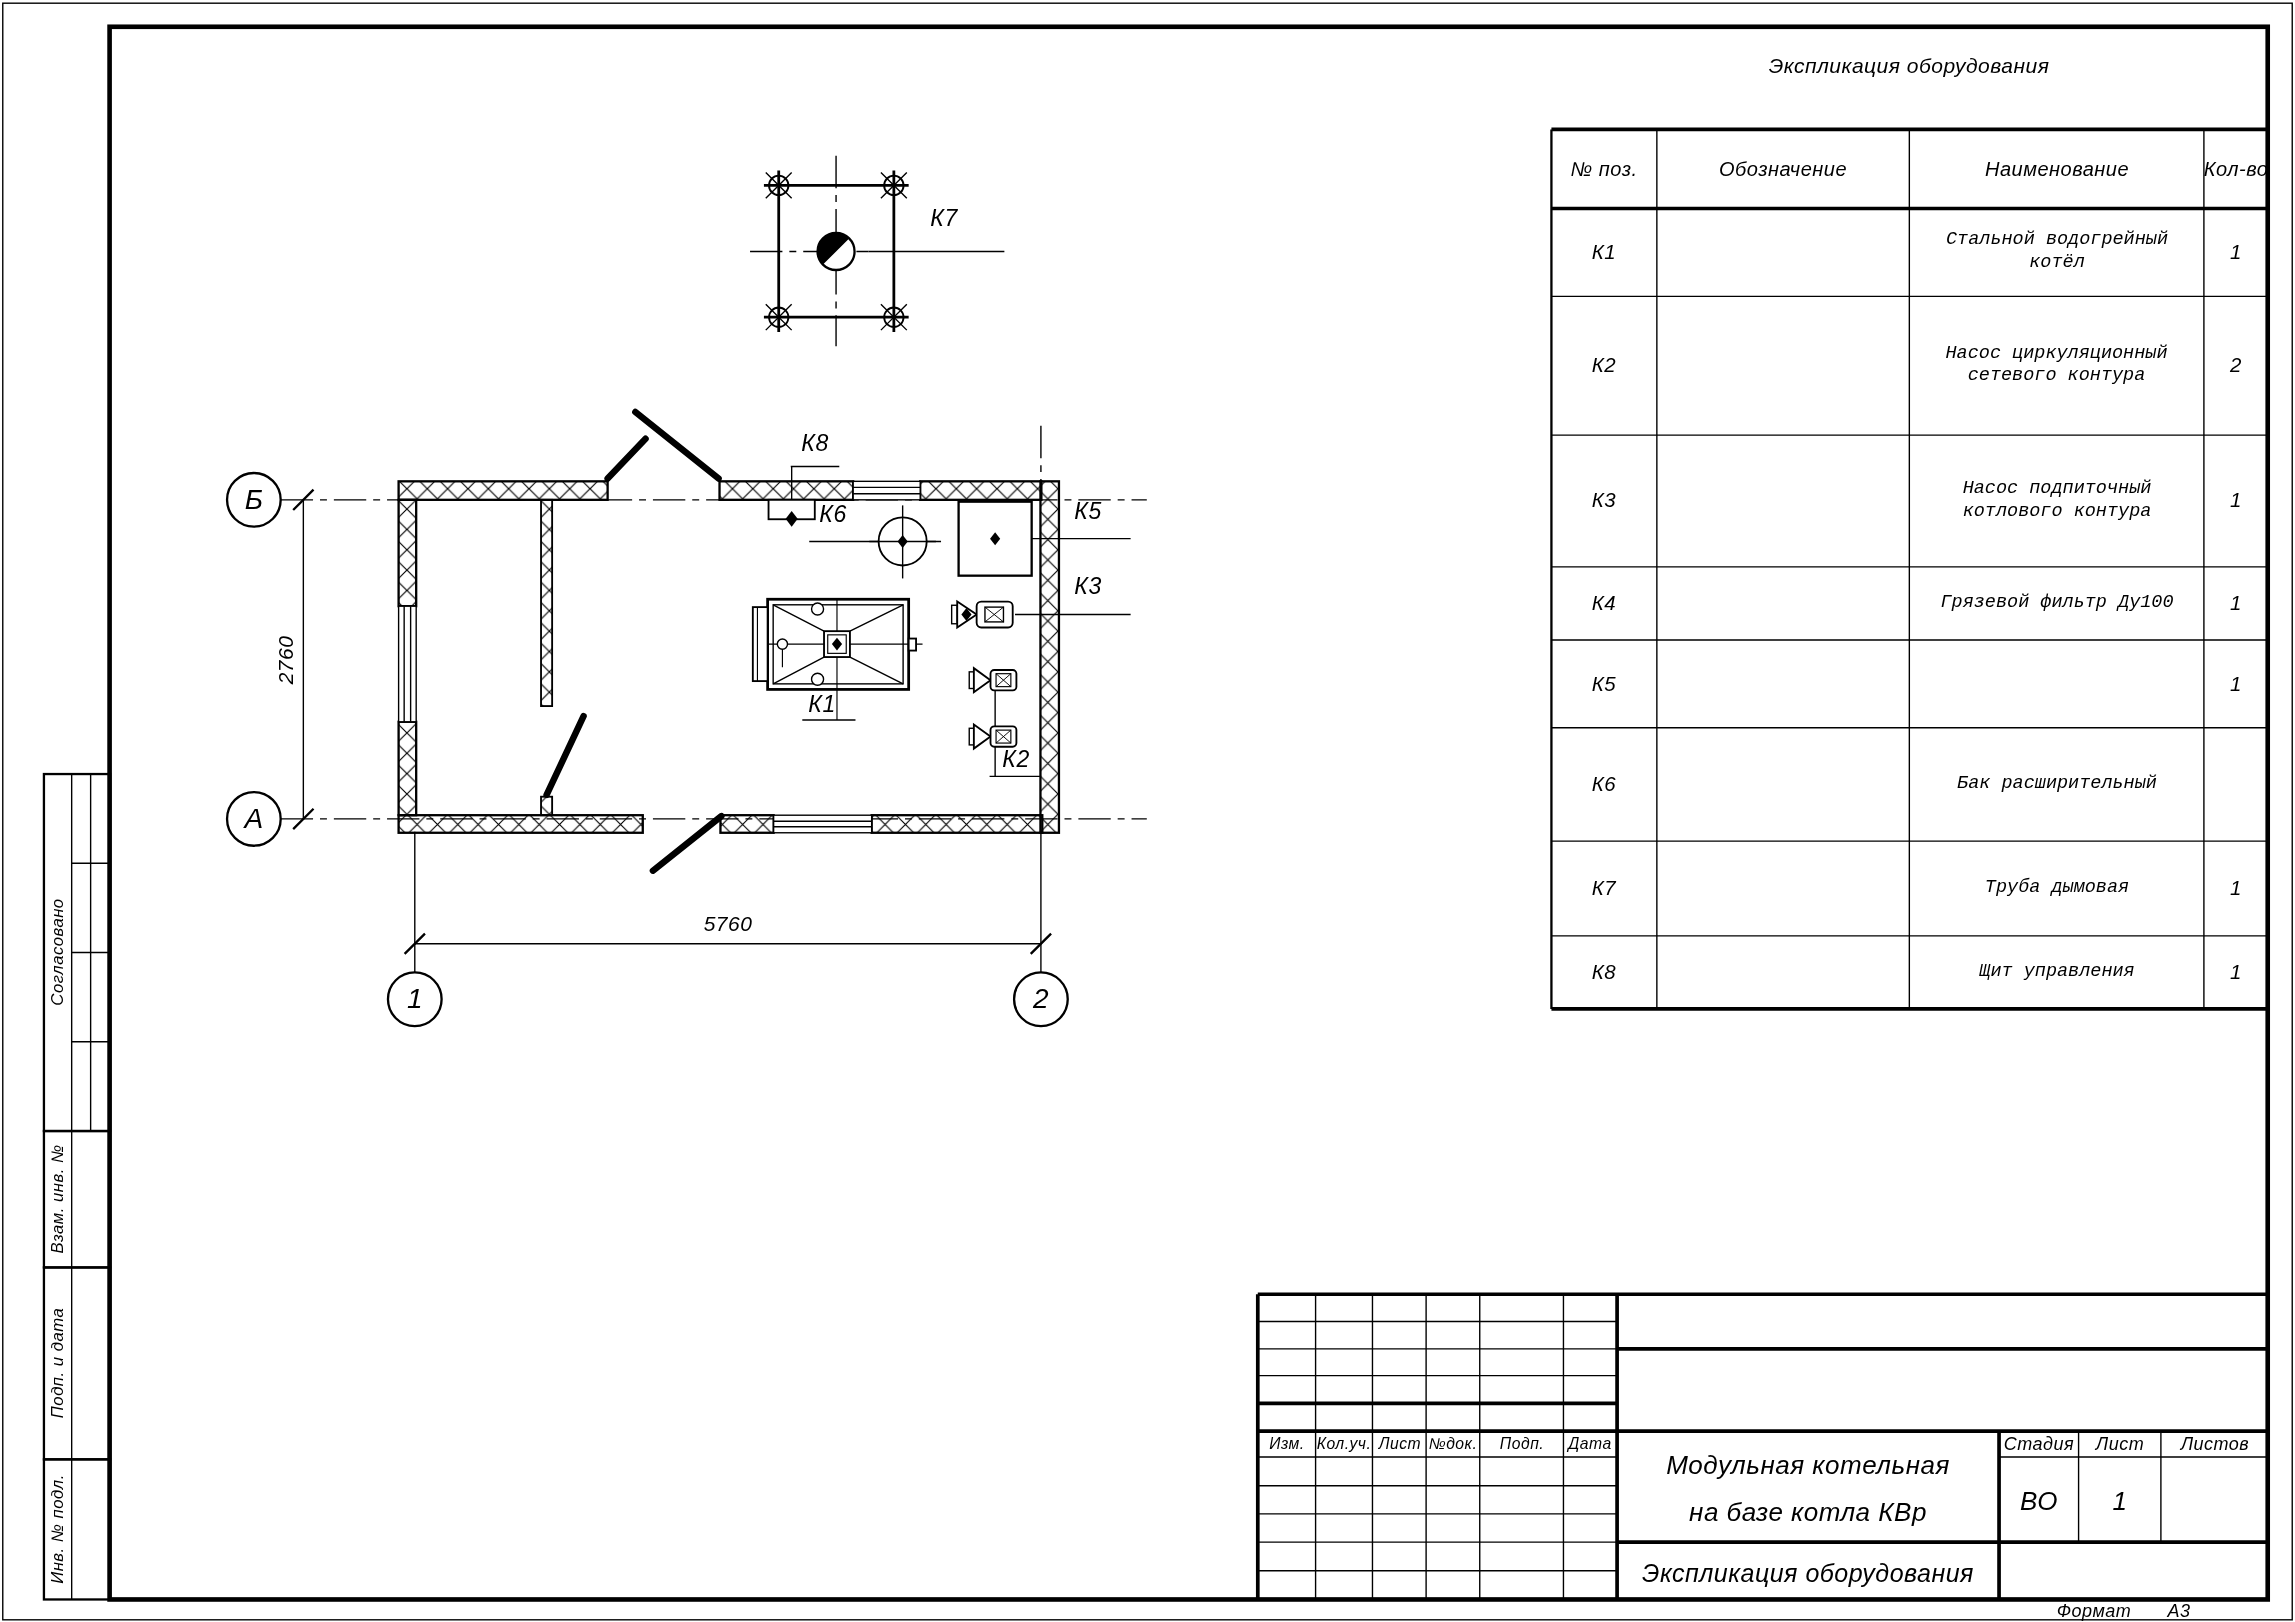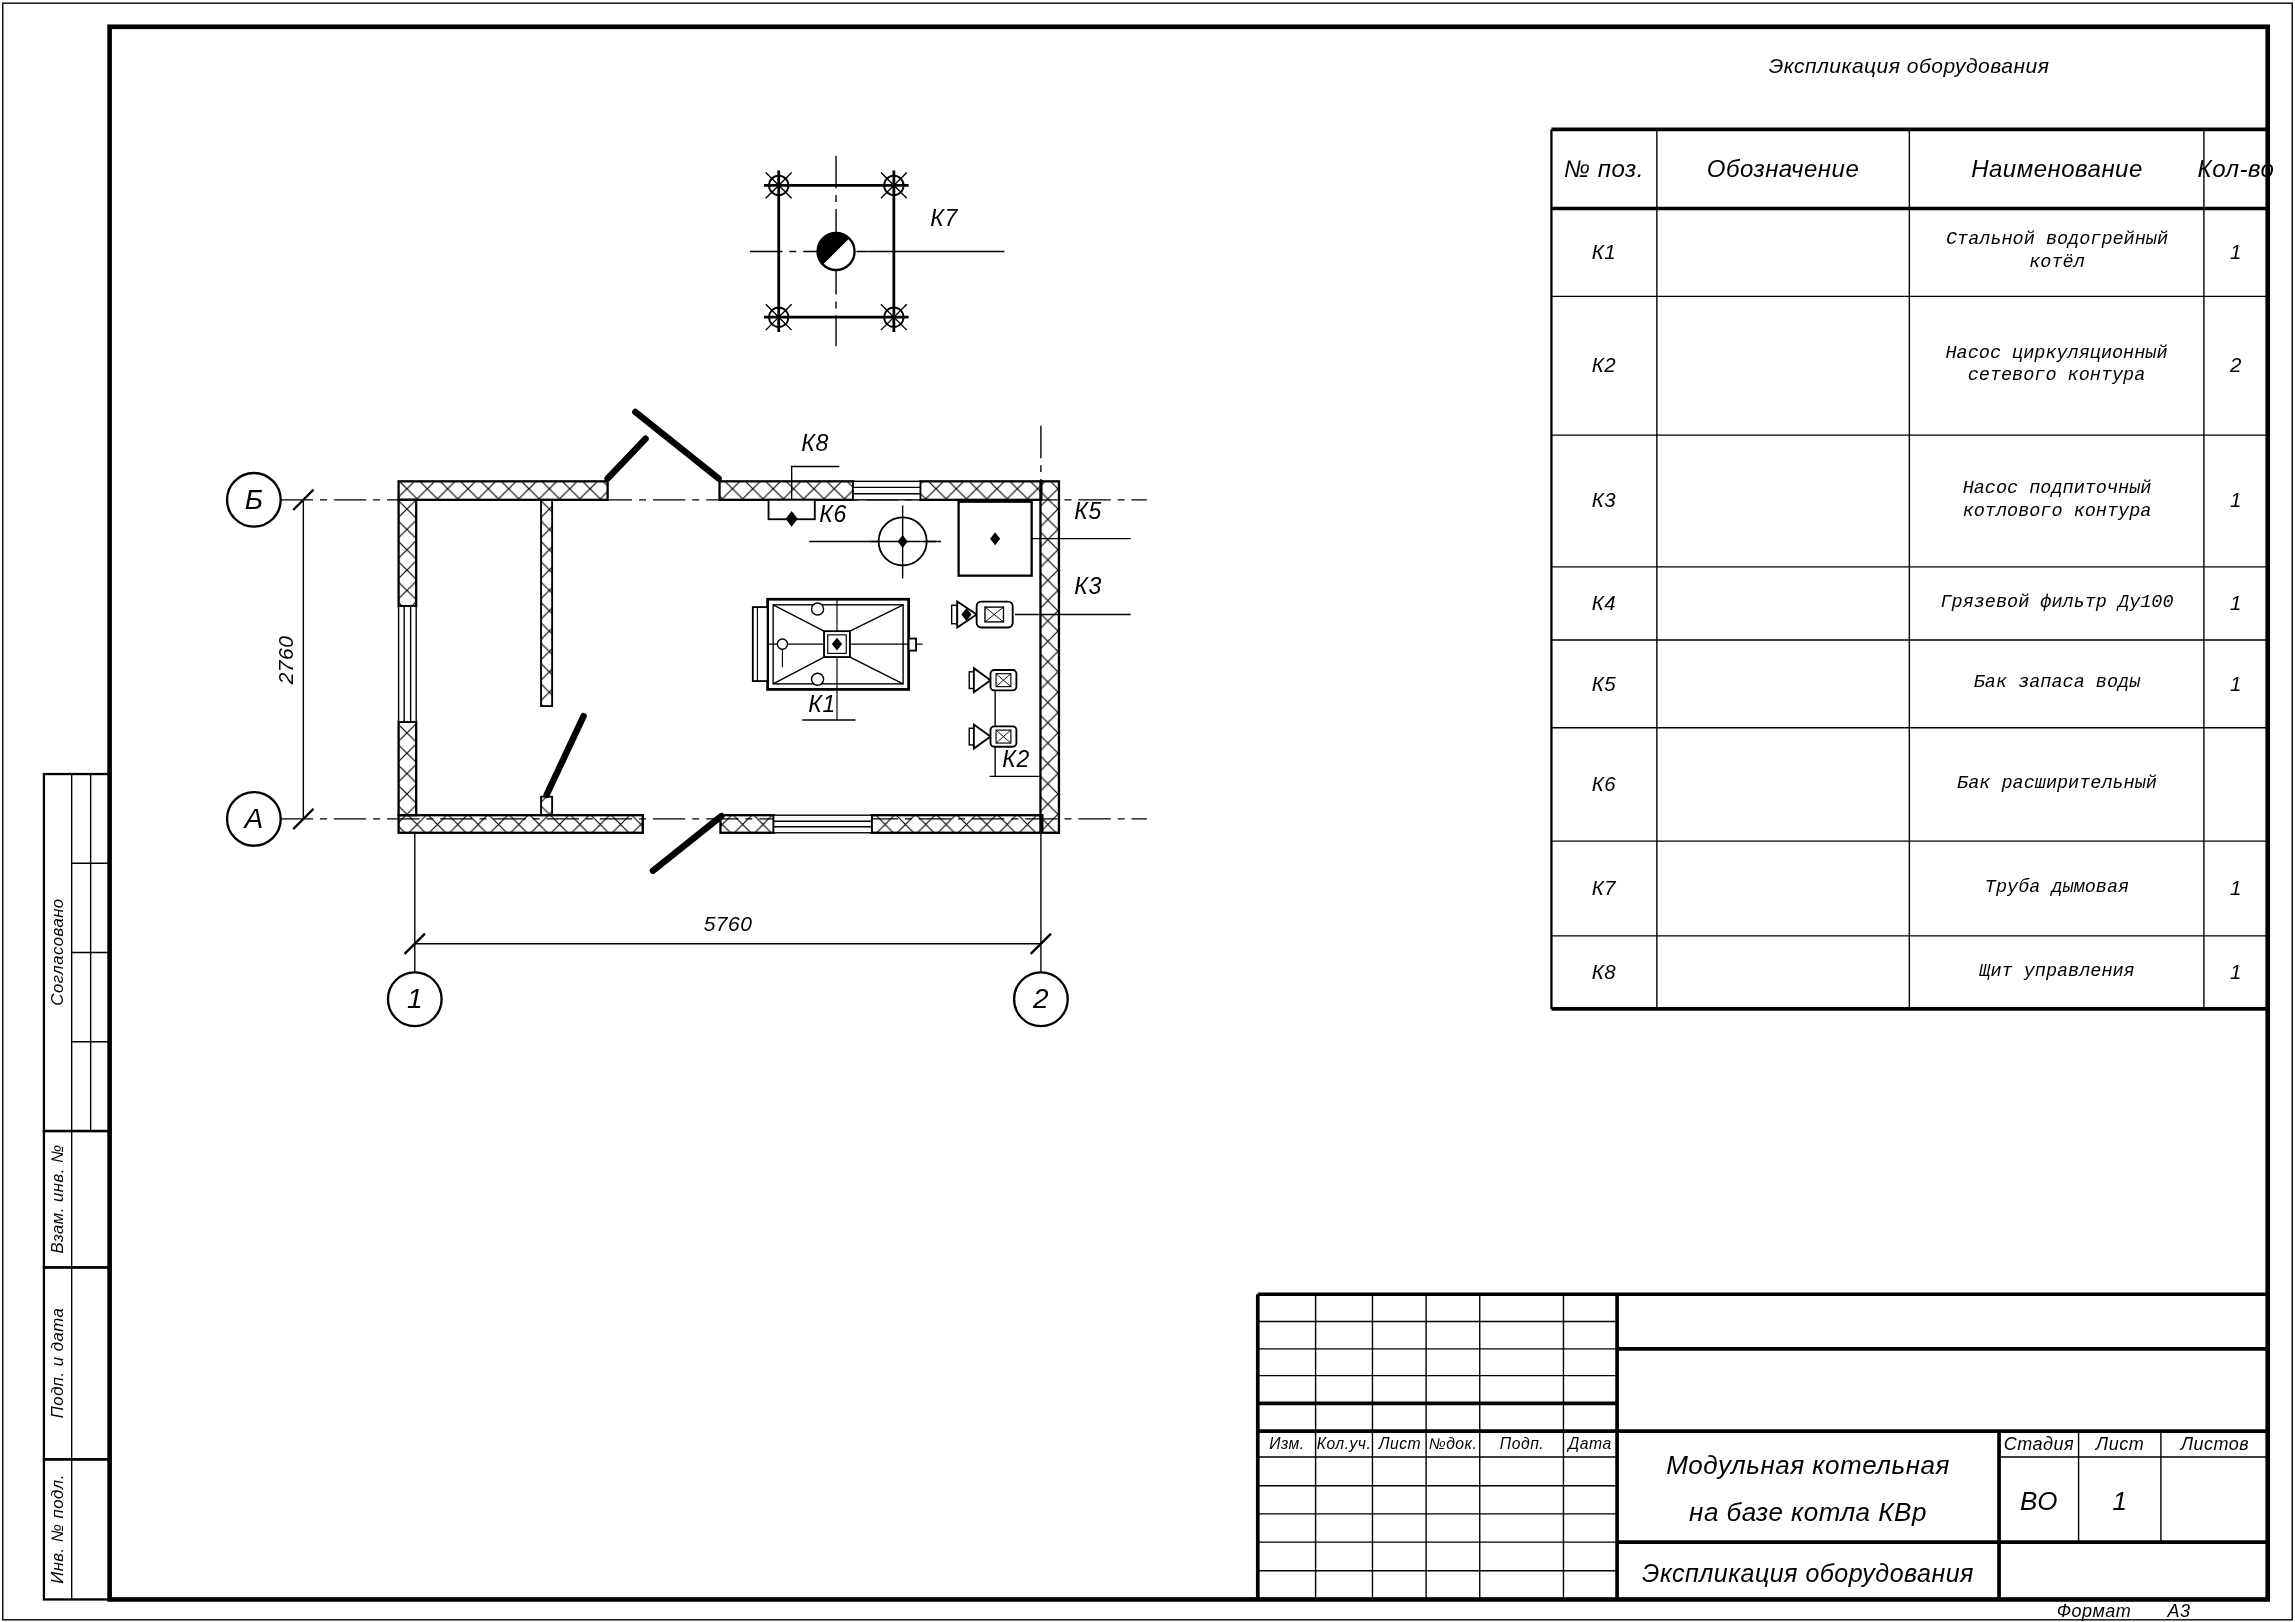--- a/index.html
+++ b/index.html
@@ -20,21 +20,21 @@
     color:#000;
     letter-spacing:0.5px;
   }
   .vert{transform:translate(-50%,-50%) rotate(-90deg);}
   .cell{
     position:absolute;
     display:flex;align-items:center;justify-content:center;
     text-align:center;font-style:italic;line-height:1.2;font-family:Liberation Mono, monospace;
   }
   .fs34{font-size:15.7px}.fs36{font-size:16.7px}.fs38{font-size:18px}
-  .fs40{font-size:18.5px}.fs42{font-size:24px}.fs44{font-size:20.4px}
+  .fs40{font-size:18.5px}.fs42{font-size:20px}.fs44{font-size:20.4px}
   .fs46{font-size:21px}.fs50{font-size:23px}.fs54{font-size:25px}.fs58{font-size:26px}.fs60{font-size:28px}
 </style>
 </head>
 <body>
 
 <div id="sheet">
 
 <svg id="linework" width="2295" height="1623" viewBox="0 0 4963 3508">
   <defs>
     <pattern id="hx" width="44" height="44" patternUnits="userSpaceOnUse">
@@ -251,21 +251,20 @@
 
 <span class="t fs44" style="left:1604px;top:500px">К3</span>
 <div class="cell fs40" style="left:1918px;top:437px;width:278px;height:127px">Насос подпиточный котлового контура</div>
 <span class="t fs44" style="left:2236px;top:500px">1</span>
 
 <span class="t fs44" style="left:1604px;top:603px">К4</span>
 <div class="cell fs40" style="left:1918px;top:569px;width:278px;height:68px">Грязевой фильтр Ду100</div>
 <span class="t fs44" style="left:2236px;top:603px">1</span>
 
 <span class="t fs44" style="left:1604px;top:684px">К5</span>
-<div class="cell fs40" style="left:1918px;top:642px;width:278px;height:83px">Бак запаса воды</div>
 <span class="t fs44" style="left:2236px;top:684px">1</span>
 
 <span class="t fs44" style="left:1604px;top:784px">К6</span>
 <div class="cell fs40" style="left:1918px;top:730px;width:278px;height:109px">Бак расширительный</div>
 <span class="t fs44" style="left:2236px;top:784px"></span>
 
 <span class="t fs44" style="left:1604px;top:888px">К7</span>
 <div class="cell fs40" style="left:1918px;top:843px;width:278px;height:90px">Труба дымовая</div>
 <span class="t fs44" style="left:2236px;top:888px">1</span>
 

